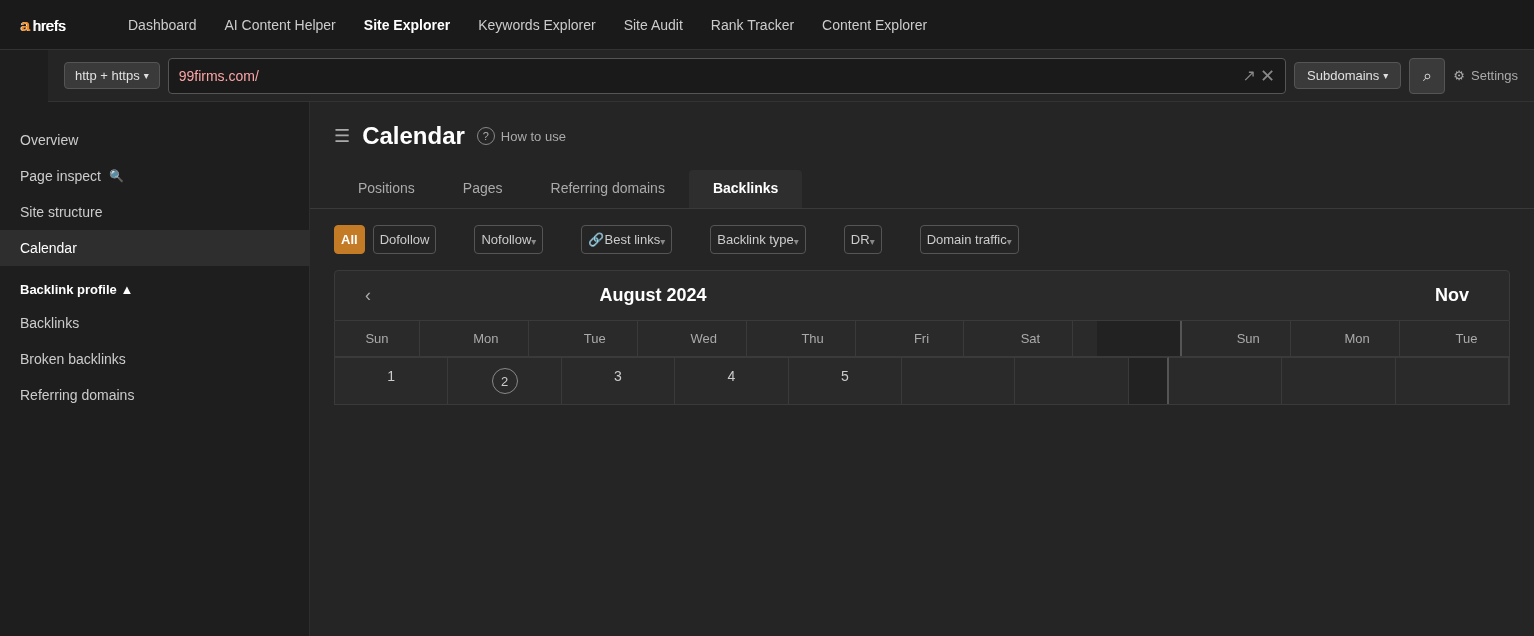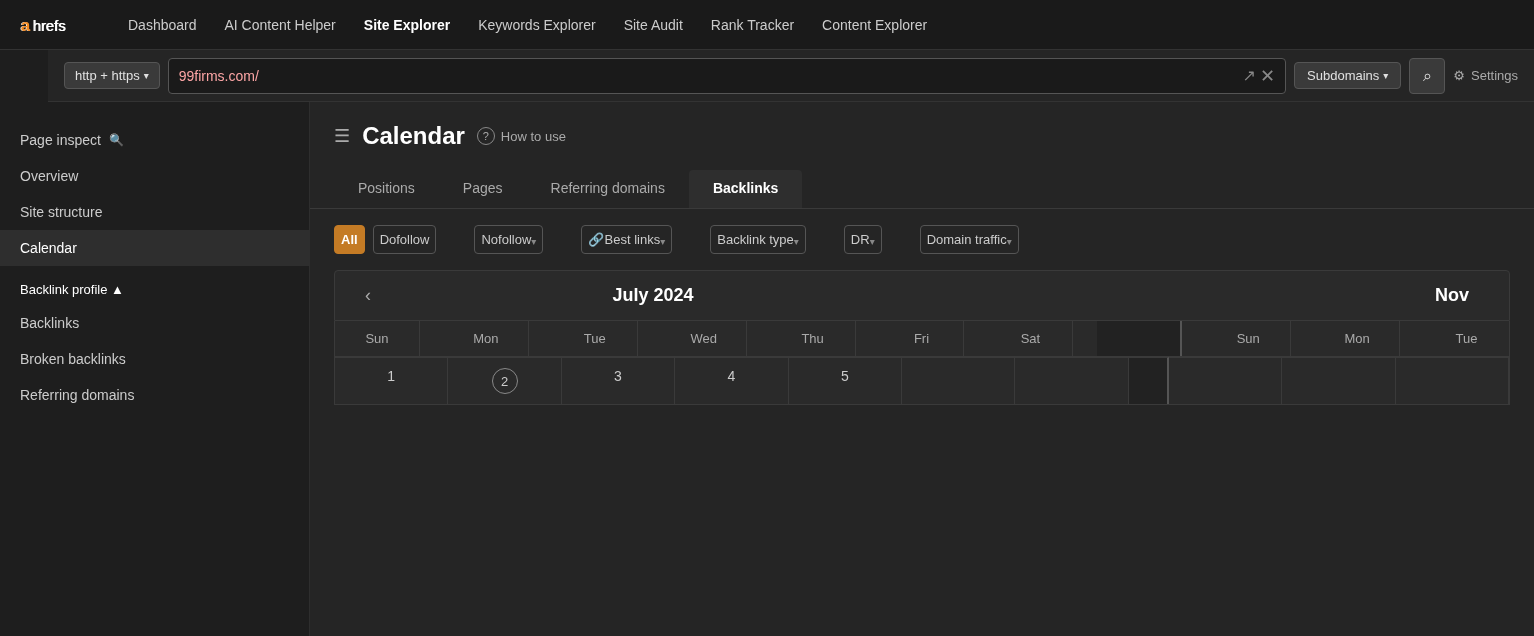--- a/index.html
+++ b/index.html
@@ -155,21 +155,21 @@
       align-items: center;
       gap: 8px;
     }
     .sidebar-item.active {
       background: #2e2e2e;
       color: #fff;
     }
     .sidebar-section-title {
       padding: 16px 20px 8px;
       font-size: 13px;
-      font-weight: 400;
+      font-weight: 700;
       color: #fff;
     }
     .search-icon-small {
       font-size: 12px;
       color: #aaa;
     }
 
     
     .content {
       flex: 1;
@@ -402,25 +402,25 @@
   <button class="settings-btn">
     <span>⚙</span>
     <span>Settings</span>
   </button>
 </div>
 
 <div class="main-layout">
 
   <aside class="sidebar">
     <div class="sidebar-item">
+      <span>Overview</span>
+    </div>
+    <div class="sidebar-item">
       <span>Page inspect</span>
       <span class="search-icon-small">🔍</span>
-    </div>
-    <div class="sidebar-item">
-      <span>Overview</span>
     </div>
     <div class="sidebar-item">
       <span>Site structure</span>
     </div>
     <div class="sidebar-item active">
       <span>Calendar</span>
     </div>
     <div class="sidebar-section-title">
       <span>Backlink profile ▲</span>
     </div>
@@ -487,21 +487,21 @@
       </button>
       <button class="filter-btn filter-btn-icon">
         <span>Domain traffic</span>
         <span class="dropdown-arrow">▾</span>
       </button>
     </div>
 
     <div class="calendar-section">
       <div class="calendar-header">
         <button class="cal-nav-btn">‹</button>
-        <div class="cal-month-title">July 2024</div>
+        <div class="cal-month-title">August 2024</div>
         <div class="cal-month-title-right">
           <span>Nov</span>
         </div>
       </div>
       <div class="days-row">
         <div class="day-cell">Sun</div>
         <div class="day-cell">Mon</div>
         <div class="day-cell">Tue</div>
         <div class="day-cell">Wed</div>
         <div class="day-cell">Thu</div>

